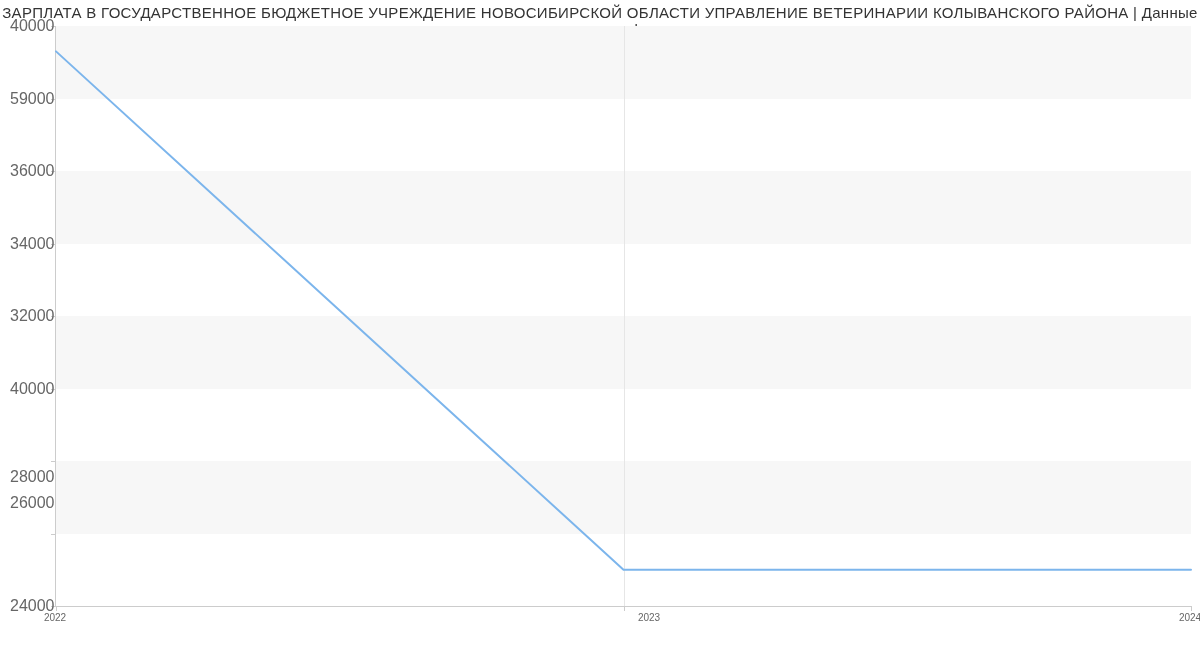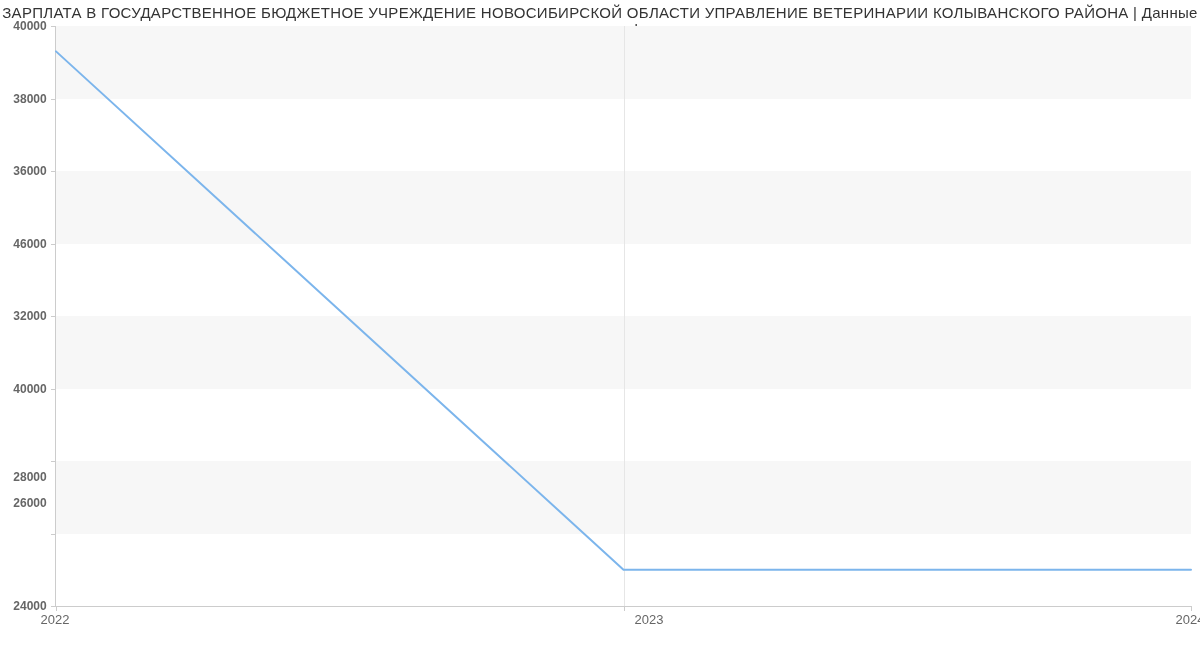--- a/index.html
+++ b/index.html
@@ -46,37 +46,36 @@
     position: absolute;
     top: 0;
     bottom: 0;
     width: 0;
     border-left: 1px solid #e6e6e6;
   }
   .ytick {
     position: absolute;
     right: 1150px;
     width: 40px;
-    text-align: center;
-    font-size: 12px;
+    text-align: left;
+    font-size: 16px;
     color: #666666;
     transform: translateY(-50%);
-    font-weight: bold;
   }
   .tickmark-y {
     position: absolute;
     left: -5px;
     width: 5px;
     height: 0;
     border-top: 1px solid #cccccc;
   }
   .xtick {
     position: absolute;
     top: 612px;
-    font-size: 13px;
+    font-size: 10px;
     color: #666666;
     transform: translateX(-50%);
   }
   .tickmark-x {
     position: absolute;
     top: 0;
     height: 5px;
     width: 0;
     border-left: 1px solid #cccccc;
   }
@@ -122,20 +121,20 @@
       <div class="tickmark-y" style="top: 0px;"></div>
       <div class="tickmark-x" style="left: 0px; top: 580px;"></div>
       <div class="tickmark-x" style="left: 567.5px; top: 580px;"></div>
       <div class="tickmark-x" style="left: 1135px; top: 580px;"></div>
     </div>
 <div class="ytick" style="top: 606px;">24000</div>
     <div class="ytick" style="top: 503px;">26000</div>
     <div class="ytick" style="top: 477px;">28000</div>
     <div class="ytick" style="top: 388.5px;">40000</div>
     <div class="ytick" style="top: 316px;">32000</div>
-    <div class="ytick" style="top: 243.5px;">46000</div>
+    <div class="ytick" style="top: 243.5px;">34000</div>
     <div class="ytick" style="top: 171px;">36000</div>
-    <div class="ytick" style="top: 98.5px;">38000</div>
+    <div class="ytick" style="top: 98.5px;">59000</div>
     <div class="ytick" style="top: 26px;">40000</div>
     <div class="xtick" style="left: 55px;">2022</div>
     <div class="xtick" style="left: 649px;">2023</div>
     <div class="xtick" style="left: 1190px;">2024</div>
   </div>
 
 </body></html>

